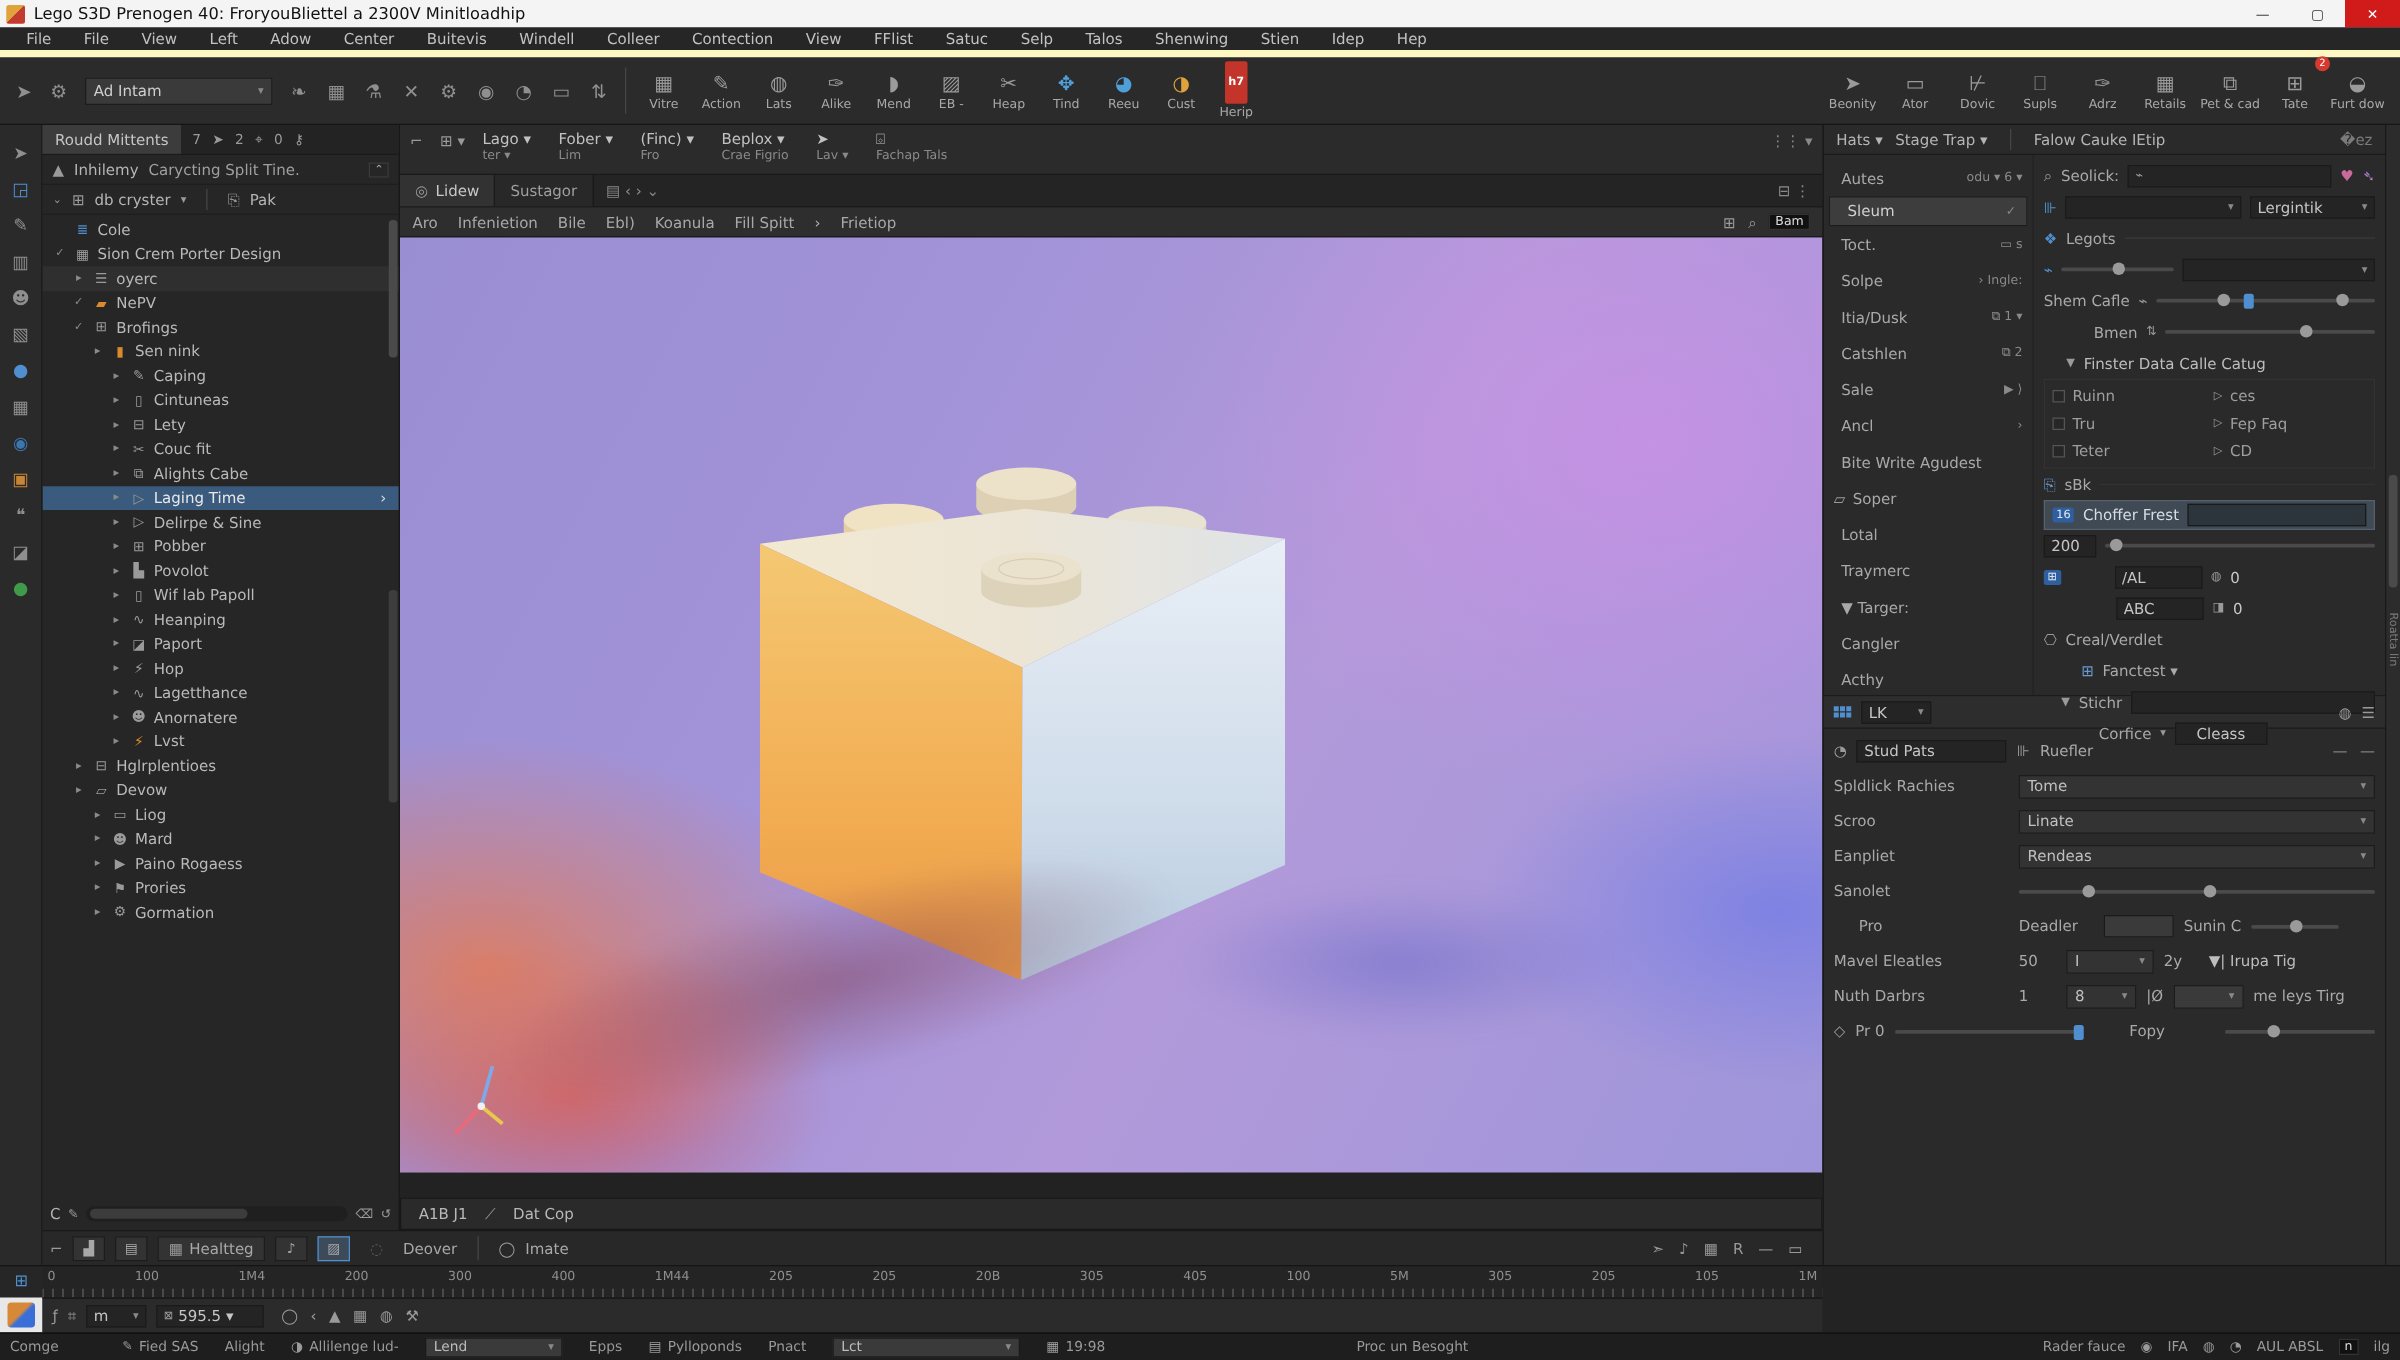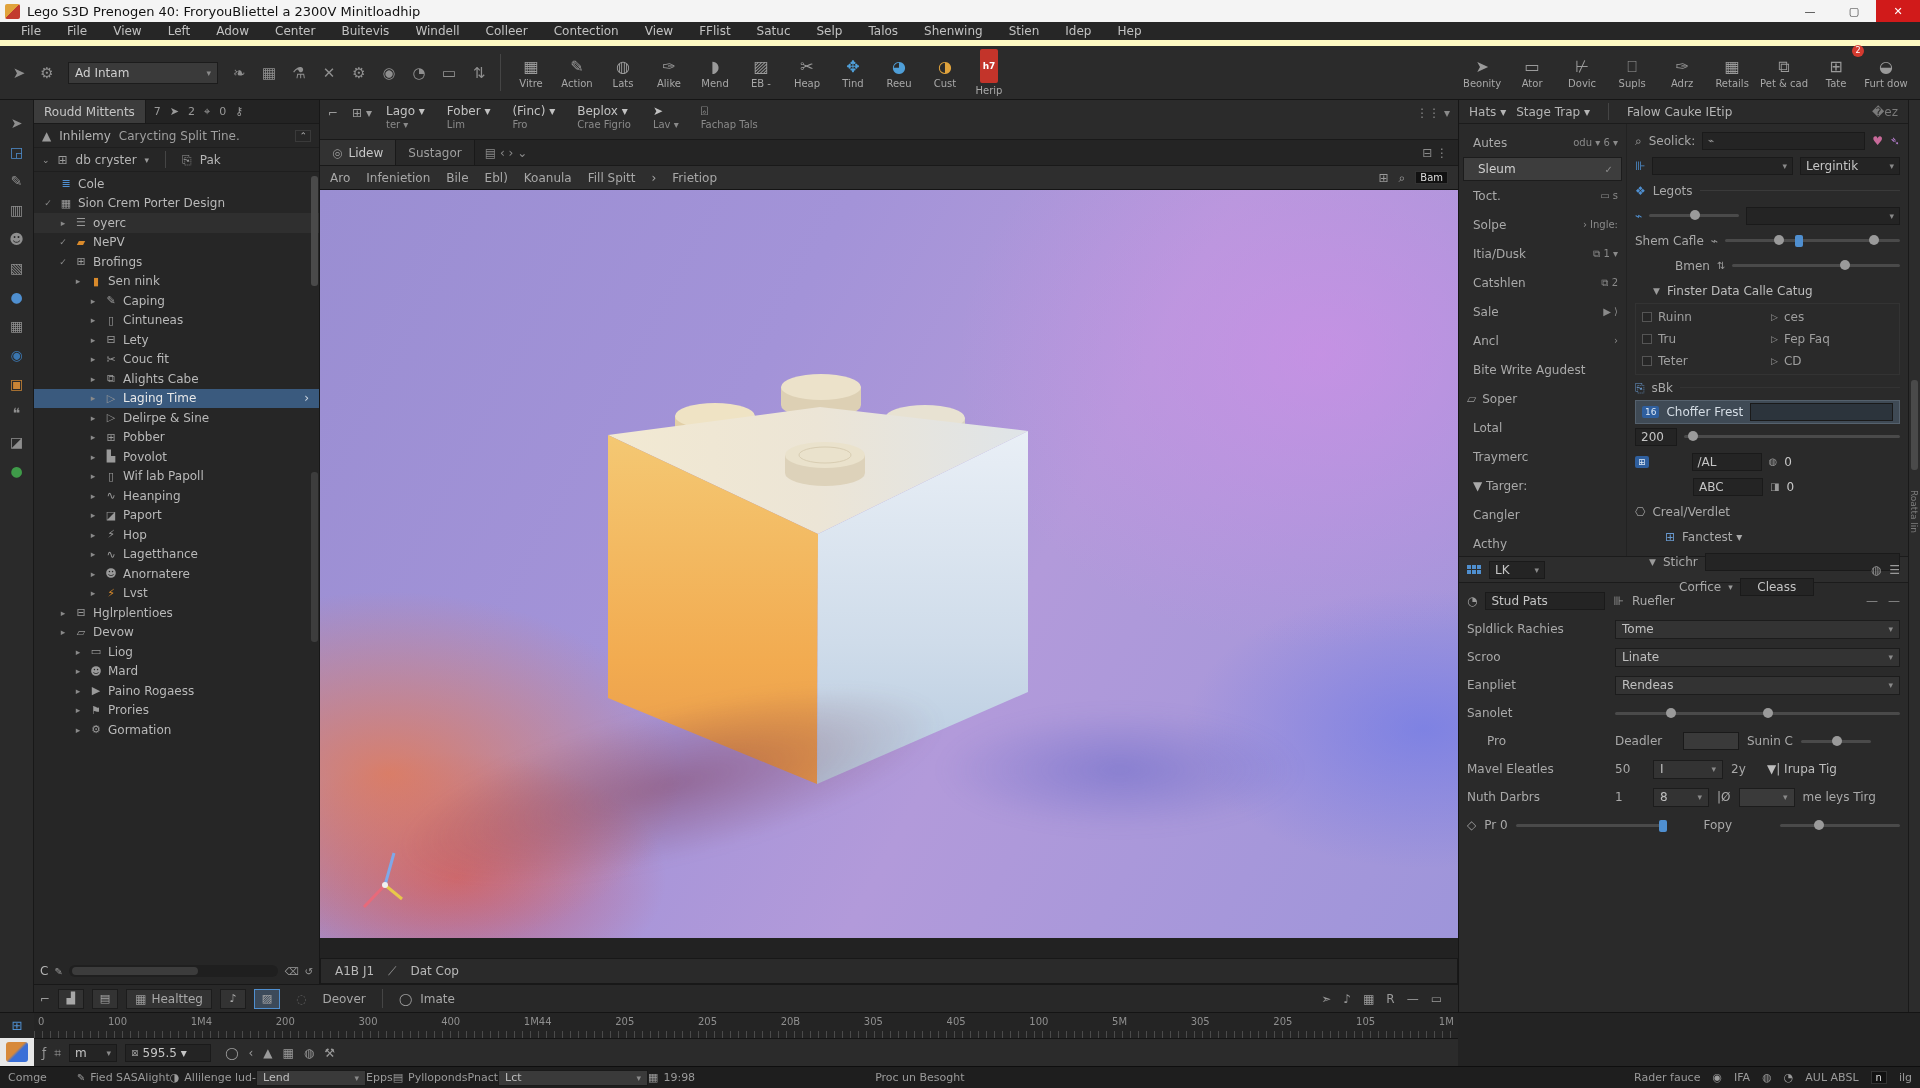--- a/index.html
+++ b/index.html
@@ -109,21 +109,21 @@
   .rlabels{position:absolute;left:4px;right:4px;top:3px;display:flex;justify-content:space-between;color:#8f8f8f;font-size:10px;}
   .rulercorner{left:0;top:1012px;width:34px;height:26px;background:#262626;display:flex;align-items:center;justify-content:center;color:#4f8fd0;font-size:13px;border-top:1px solid #141414;}
   .transport{left:34px;top:1038px;width:1424px;height:28px;background:#2b2b2b;border-top:1px solid #151515;display:flex;align-items:center;gap:8px;padding:0 8px;}
   .track{flex:1;height:18px;background:#3a3a3a;border:1px solid #1d1d1d;position:relative;}
   .mark{position:absolute;top:0;width:2px;height:100%;}
   .cursorlbl{position:absolute;top:1px;left:33%;display:flex;gap:5px;align-items:center;color:#c8c8c8;font-size:10px;}
   .cornericon{left:0;top:1038px;width:34px;height:28px;background:#e8e8e8;display:flex;align-items:center;justify-content:center;position:absolute;}
   .ci{width:22px;height:20px;background:linear-gradient(135deg,#d7893a 45%,#3a6fd7 55%);border-radius:3px;}
   .tright{left:1458px;top:1012px;width:462px;height:54px;background:#232323;border-top:1px solid #141414;}
   
-  .statusbar{left:0;top:1066px;width:1920px;height:22px;background:#1e1e1e;border-top:1px solid #0e0e0e;display:flex;align-items:center;gap:0;padding:0 8px;color:#9a9a9a;font-size:11px;}
+  .statusbar{left:0;top:1066px;width:1920px;height:22px;background:#1e1e1e;border-top:1px solid #0e0e0e;display:flex;align-items:center;gap:21px;padding:0 8px;color:#9a9a9a;font-size:11px;}
   .sb-sel{background:#3a3a3a;border:1px solid #1a1a1a;height:16px;display:flex;align-items:center;padding:0 6px;min-width:110px;color:#bdbdbd;}
   .sb-right{margin-left:auto;display:flex;align-items:center;gap:12px;}
   .darkbox{background:#111;border:1px solid #333;color:#ddd;padding:0 4px;font-size:10px;}
   .gizmo{position:absolute;left:30px;top:655px;}
 </style>
 </head>
 <body>
 
 <div class="app">
 

